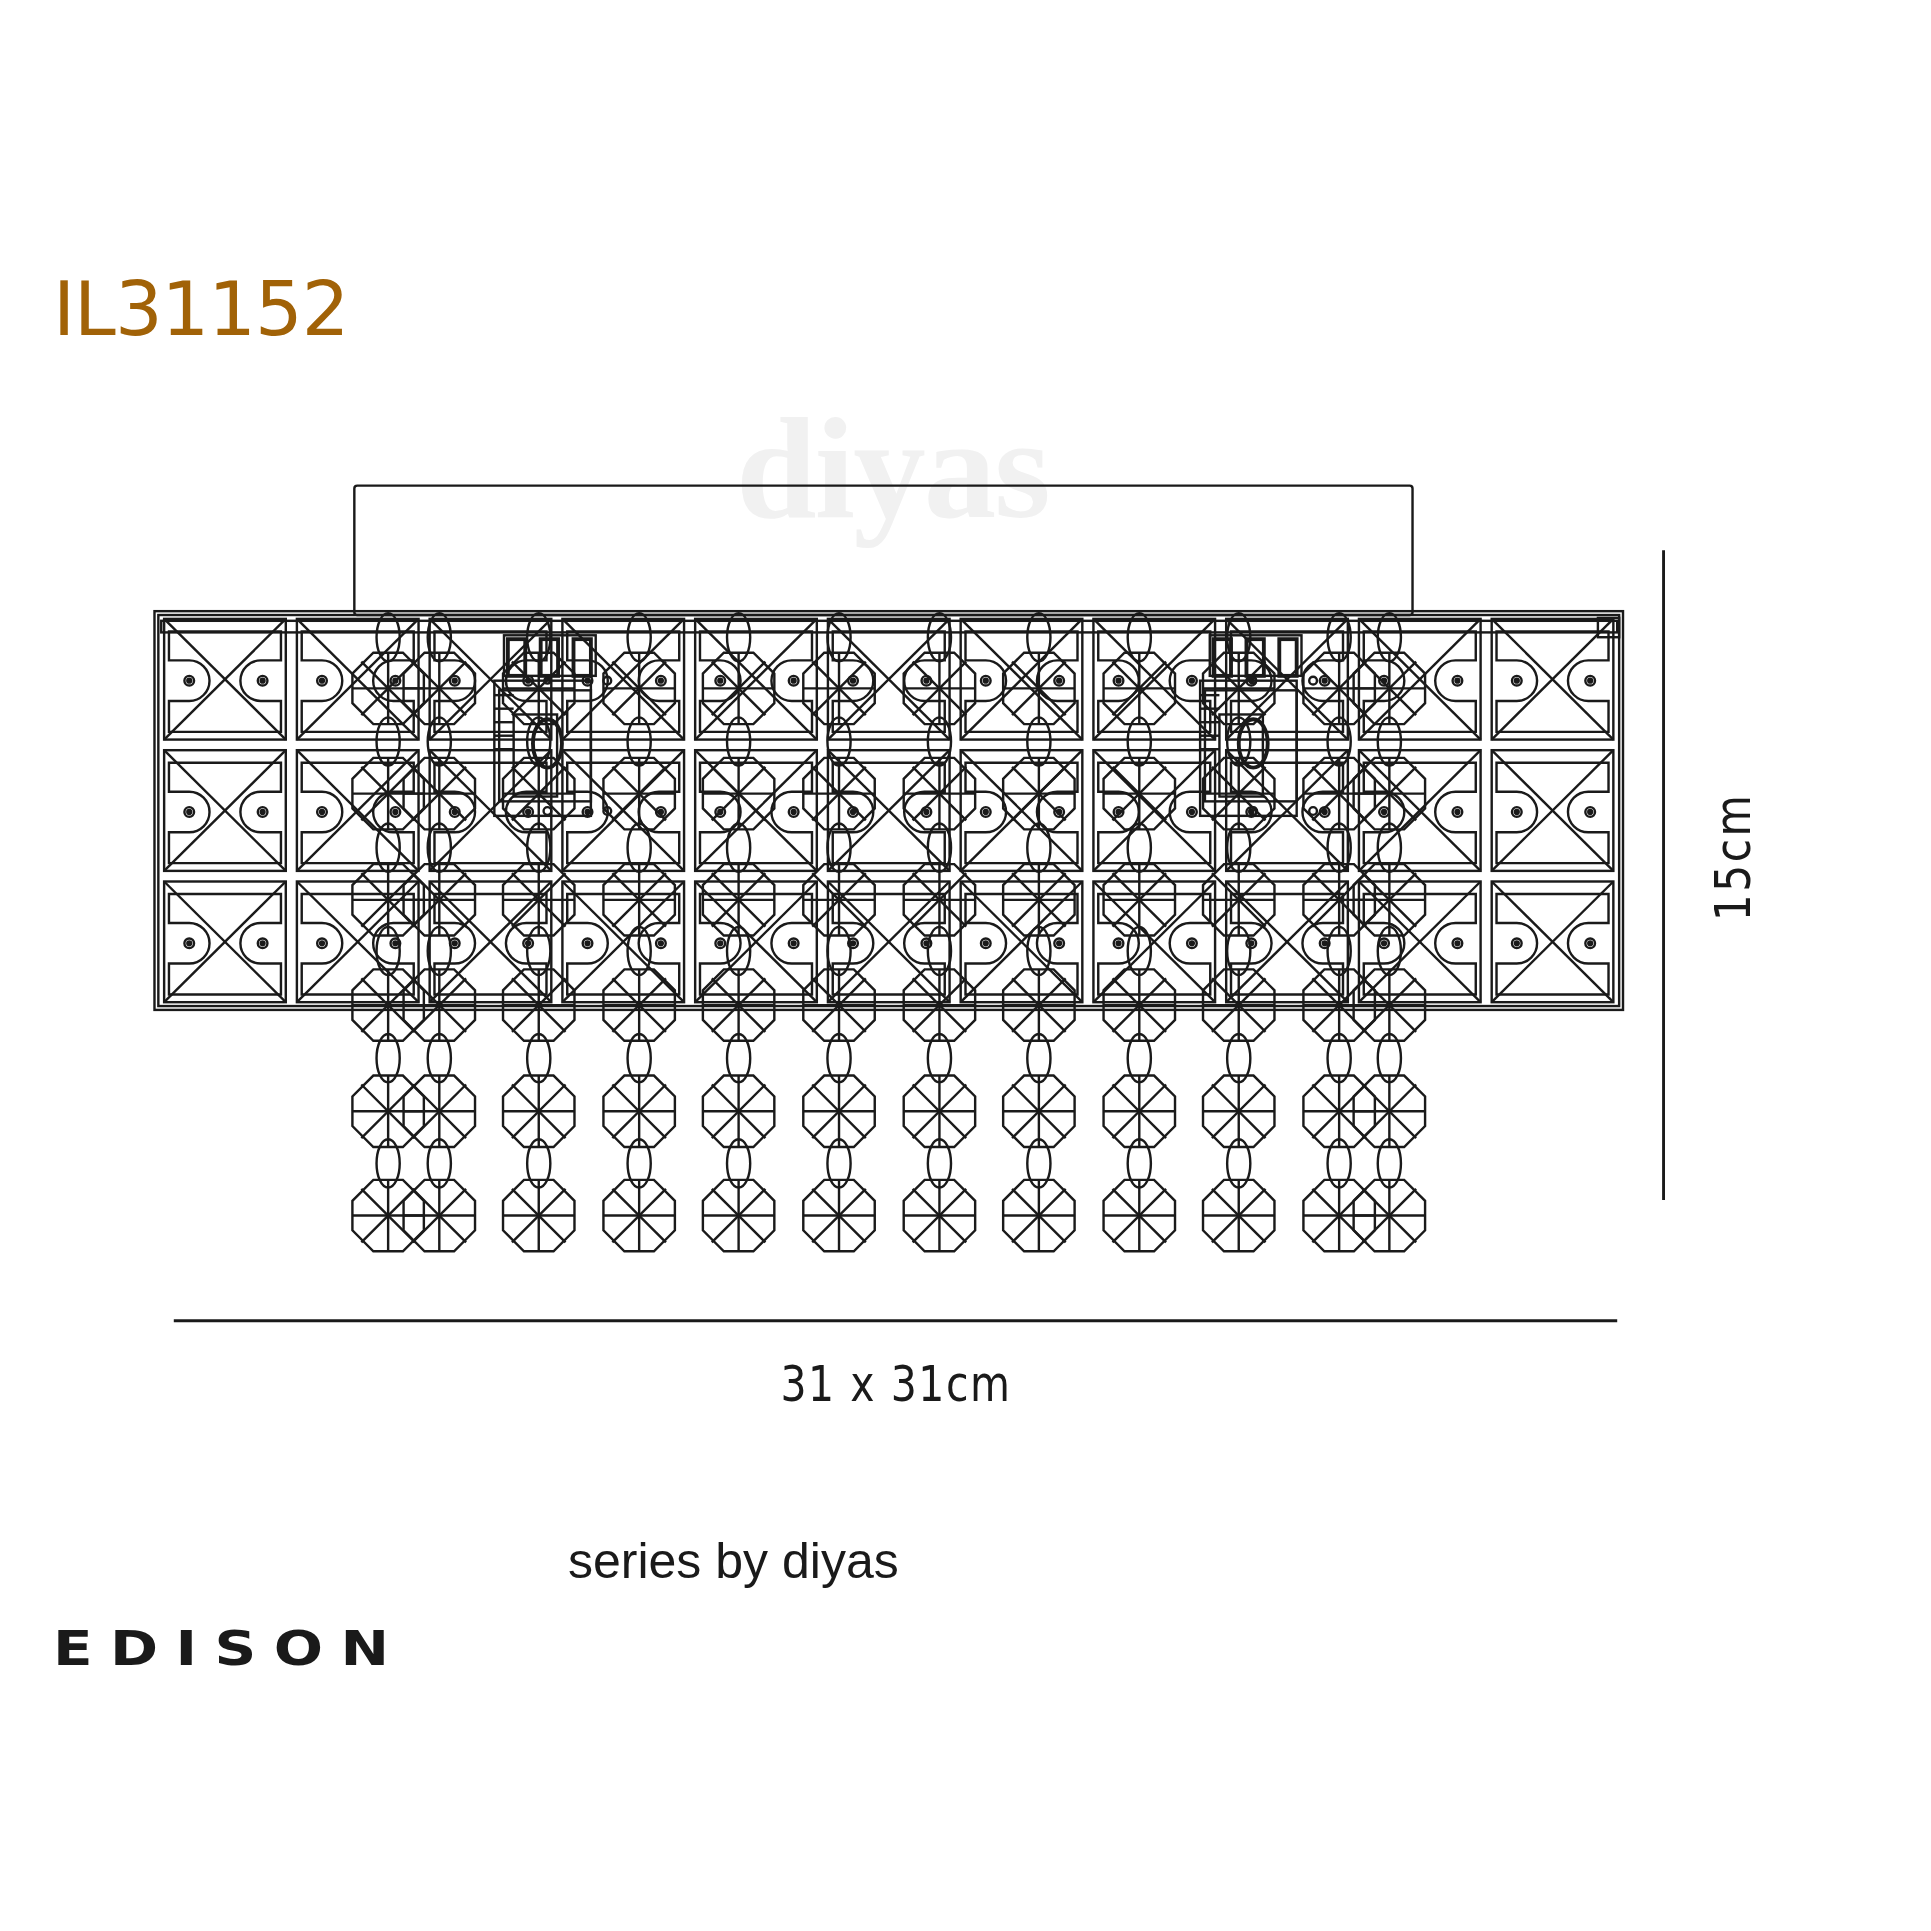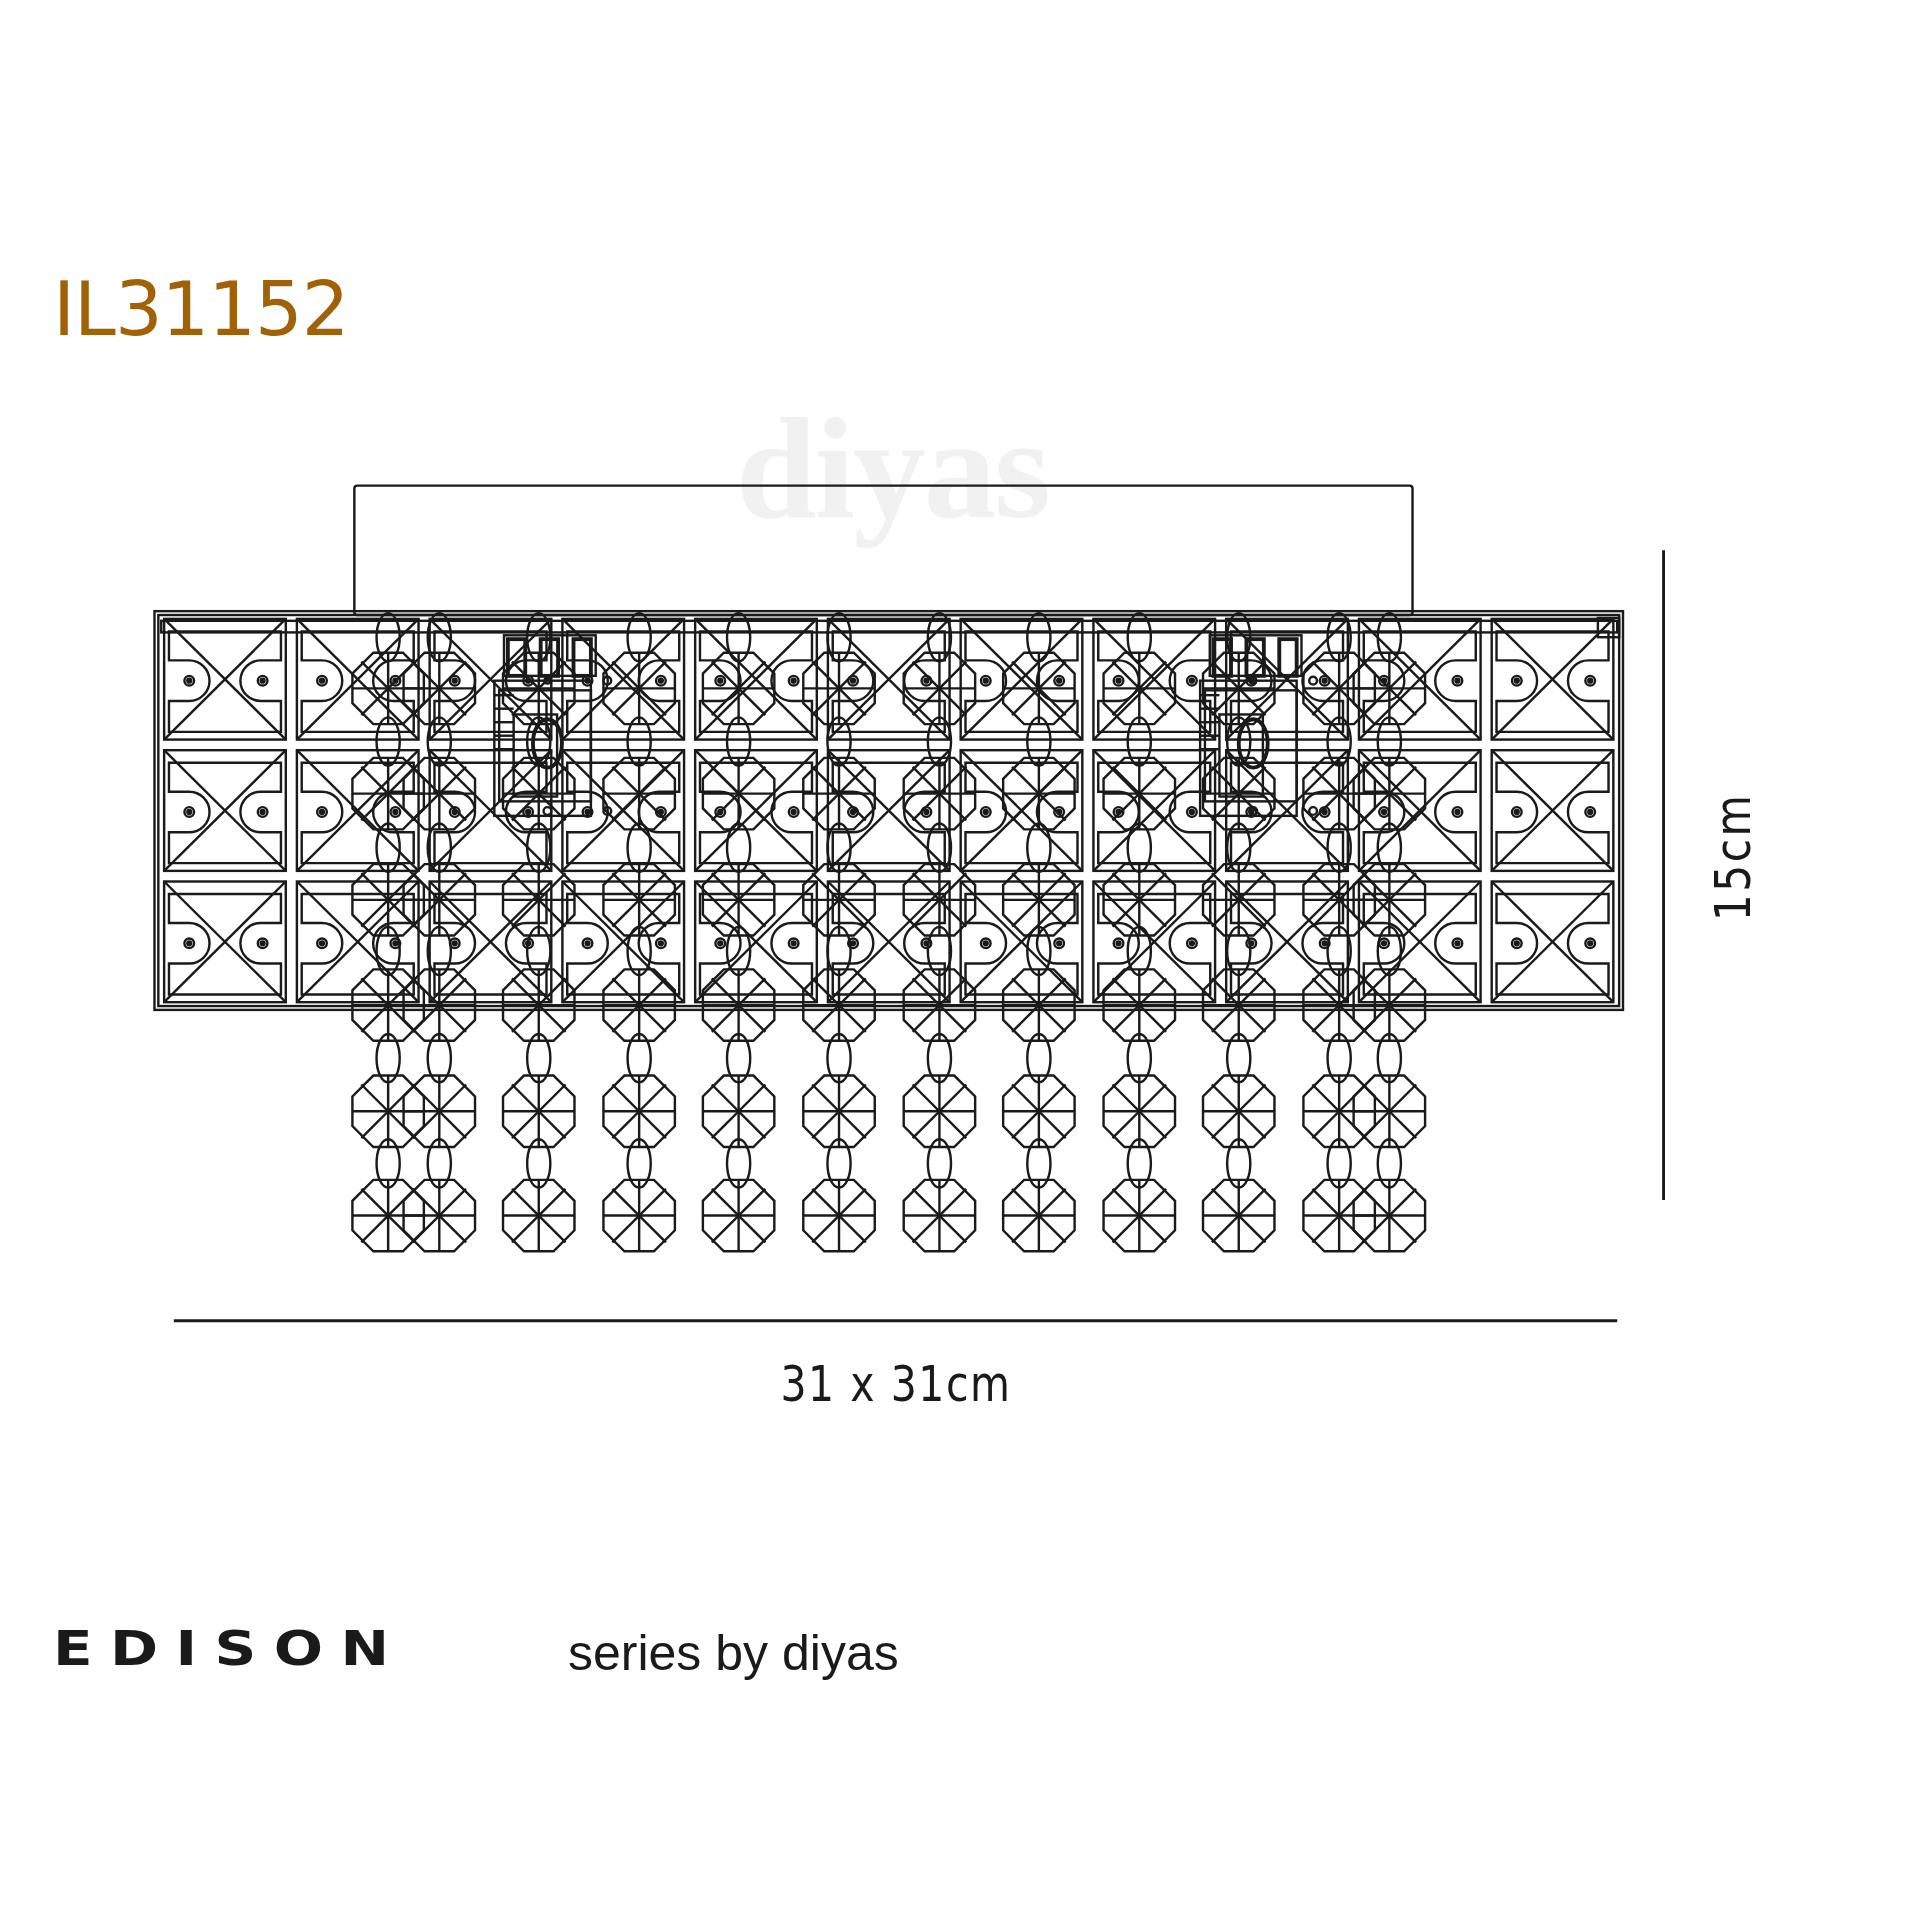--- a/index.html
+++ b/index.html
@@ -3,21 +3,21 @@
 <meta charset="utf-8">
 <style>
   html, body { margin: 0; padding: 0; background: #ffffff; }
   body { width: 1931px; height: 1931px; position: relative; overflow: hidden; font-family: "Liberation Sans", sans-serif; color: #1a1a1a; }
   .code { position: absolute; left: 53px; top: 272px; font-family: "DejaVu Sans", sans-serif; font-size: 75px; line-height: 1; letter-spacing: -1px; color: #a16207; }
   .watermark { position: absolute; left: 722px; top: 396px; font-family: Liberation Serif, serif; font-weight: bold; font-size: 145px; line-height: 1; color: #f1f1f1; letter-spacing: -1.9px; margin-left: 14px; }
   svg.drawing { position: absolute; left: 0; top: 0; }
   .dim-h-label { position: absolute; left: 0; width: 1792px; top: 1359px; text-align: center; font-family: "DejaVu Sans", sans-serif; font-size: 50px; line-height: 1; color: #1a1a1a; transform: scaleX(0.82); transform-origin: 896px 0; letter-spacing: 1.9px; }
   .dim-v-label { position: absolute; left: 1733px; top: 857px; font-family: "DejaVu Sans", sans-serif; font-size: 50px; line-height: 1; color: #1a1a1a; transform: translate(-50%, -50%) rotate(-90deg) scaleX(0.85); white-space: nowrap; letter-spacing: 2.9px; }
   .series { position: absolute; left: 53px; top: 1625px; font-family: "DejaVu Sans", sans-serif; font-weight: bold; font-size: 58px; line-height: 1; letter-spacing: 17.4px; color: #1a1a1a; transform: scaleY(0.82); transform-origin: 0 0; }
-  .byline { position: absolute; left: 568px; top: 1628px; font-family: "Liberation Sans", sans-serif; font-size: 50px; line-height: 1; color: #1a1a1a; }
+  .byline { position: absolute; left: 568px; top: 1536px; font-family: "Liberation Sans", sans-serif; font-size: 50px; line-height: 1; color: #1a1a1a; }
 </style>
 </head>
 <body>
 
 <div class="code">IL31152</div>
 
 <div class="watermark">diyas</div>
 
 <svg class="drawing" id="drawing" width="1931" height="1931" viewBox="0 0 2000 2000" xmlns="http://www.w3.org/2000/svg">
   <g id="canopy" fill="none" stroke="#1a1a1a" stroke-width="2.5">

